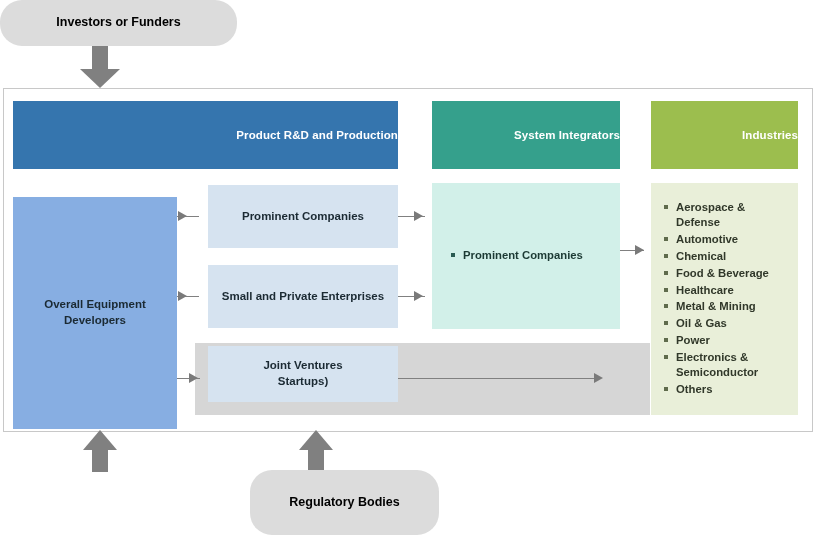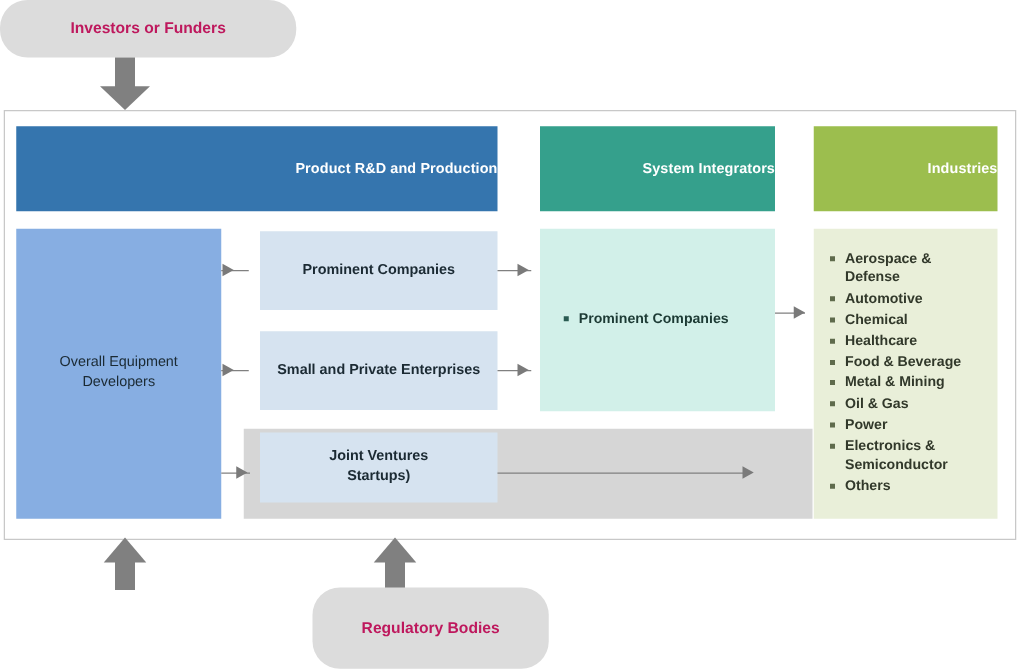--- a/index.html
+++ b/index.html
@@ -9,37 +9,37 @@
     -webkit-font-smoothing:antialiased;
     position:relative;overflow:hidden;
   }
   .canvas{position:absolute;left:0;top:0;width:816px;height:537px;}
   .abs{position:absolute;box-sizing:border-box;}
 
   
   .gray-box{
     background:#dcdcdc;
     display:flex;align-items:center;justify-content:center;
-    color:#be185d;font-size:12.5px;font-weight:bold;
+    color:#000000;font-size:12.5px;font-weight:bold;
     text-align:center;line-height:1.25;border-radius:22px;
   }
   .outer-frame{
     border:1px solid #c8c8c8;
     background:#ffffff;
   }
   .hdr{
     display:flex;align-items:center;justify-content:flex-end;
     color:#ffffff;font-size:11.5px;font-weight:bold;
     text-align:center;line-height:1.3;letter-spacing:.1px;
   }
   .panel{
     display:flex;align-items:center;justify-content:center;
     text-align:center;line-height:1.35;
   }
-  .panel-blue{background:#87aee2;color:#1b2a33;font-size:11.5px;font-weight:normal;}
+  .panel-blue{background:#87aee2;color:#1b2a33;font-size:11.5px;font-weight:bold;margin-top:14px;}
   .panel-paleblue{background:#d6e3f0;color:#1b2a33;font-size:11.5px;font-weight:bold;}
   .panel-paleteal{background:#d2f0e9;}
   .panel-palegreen{background:#e9efd9;}
   .band-gray{background:#d6d6d6;}
 
   
   .bullets{
     display:block;width:100%;
     padding:0;margin:0;list-style:none;
   }
@@ -121,22 +121,22 @@
     <ul class="bullets bullets-teal" style="padding-left:18px;">
       <li>Prominent Companies</li>
     </ul>
   </div>
 
   <div class="abs panel-palegreen" style="left:651px;top:183px;width:147px;height:232px;display:flex;align-items:flex-start;">
     <ul class="bullets" style="padding:17px 17px 0 12px;">
       <li>Aerospace &amp; Defense</li>
       <li>Automotive</li>
       <li>Chemical</li>
+      <li>Food &amp; Beverage</li>
       <li>Healthcare</li>
-      <li>Food &amp; Beverage</li>
       <li>Metal &amp; Mining</li>
       <li>Oil &amp; Gas</li>
       <li>Power</li>
       <li>Electronics &amp; Semiconductor</li>
       <li>Others</li>
     </ul>
   </div>
 
   <div class="thin-line" style="left:177px;top:216px;width:22px;"></div>
   <div class="thin-head" style="left:178px;top:211px;"></div>

